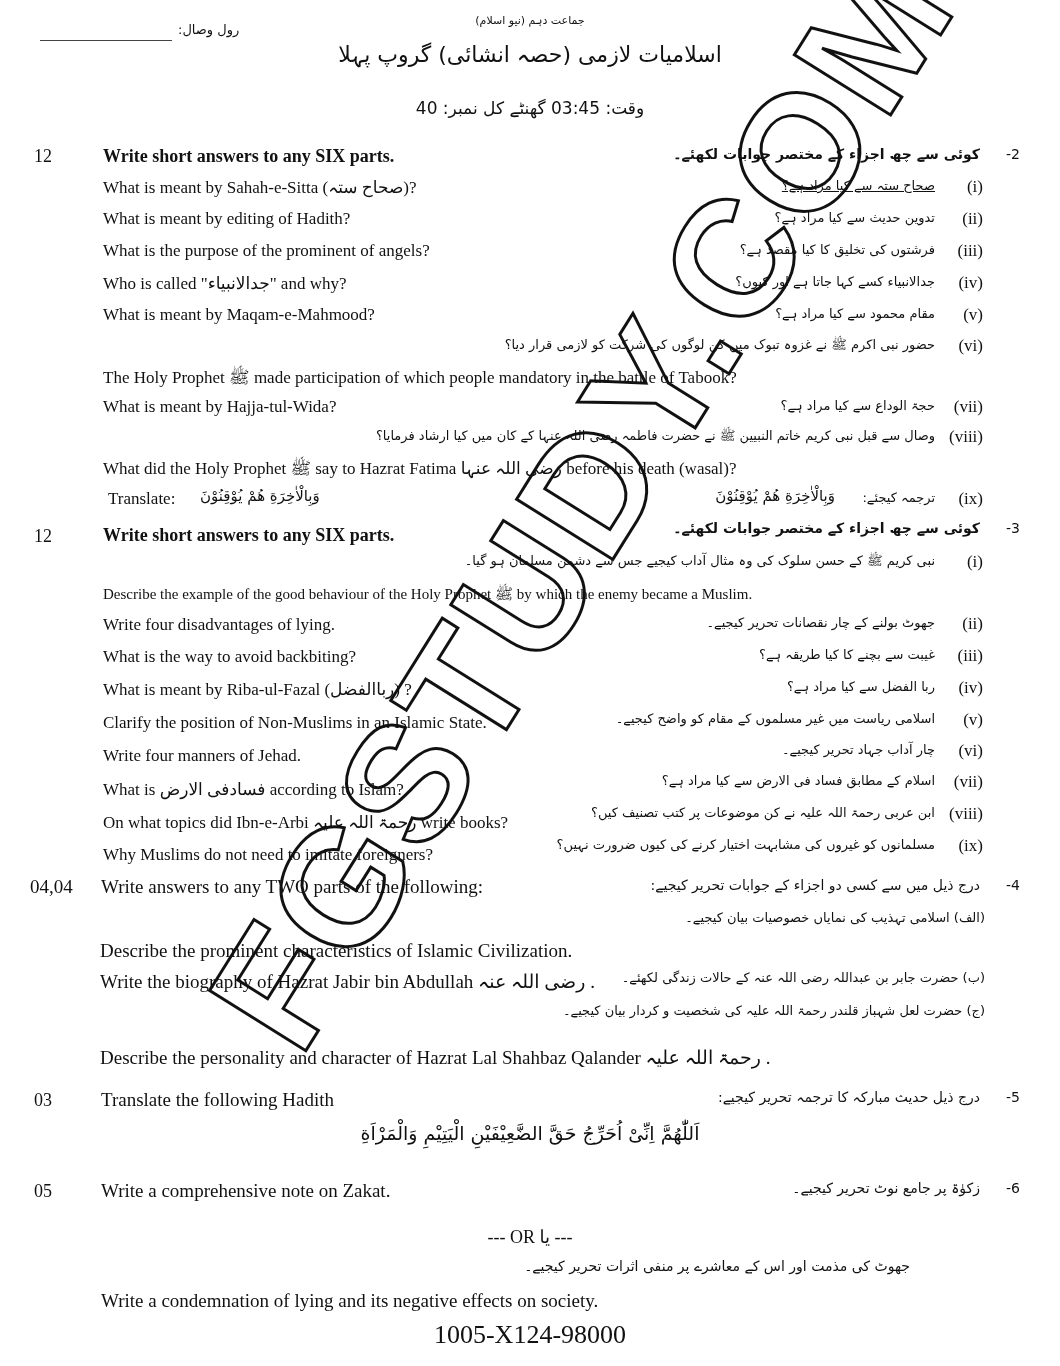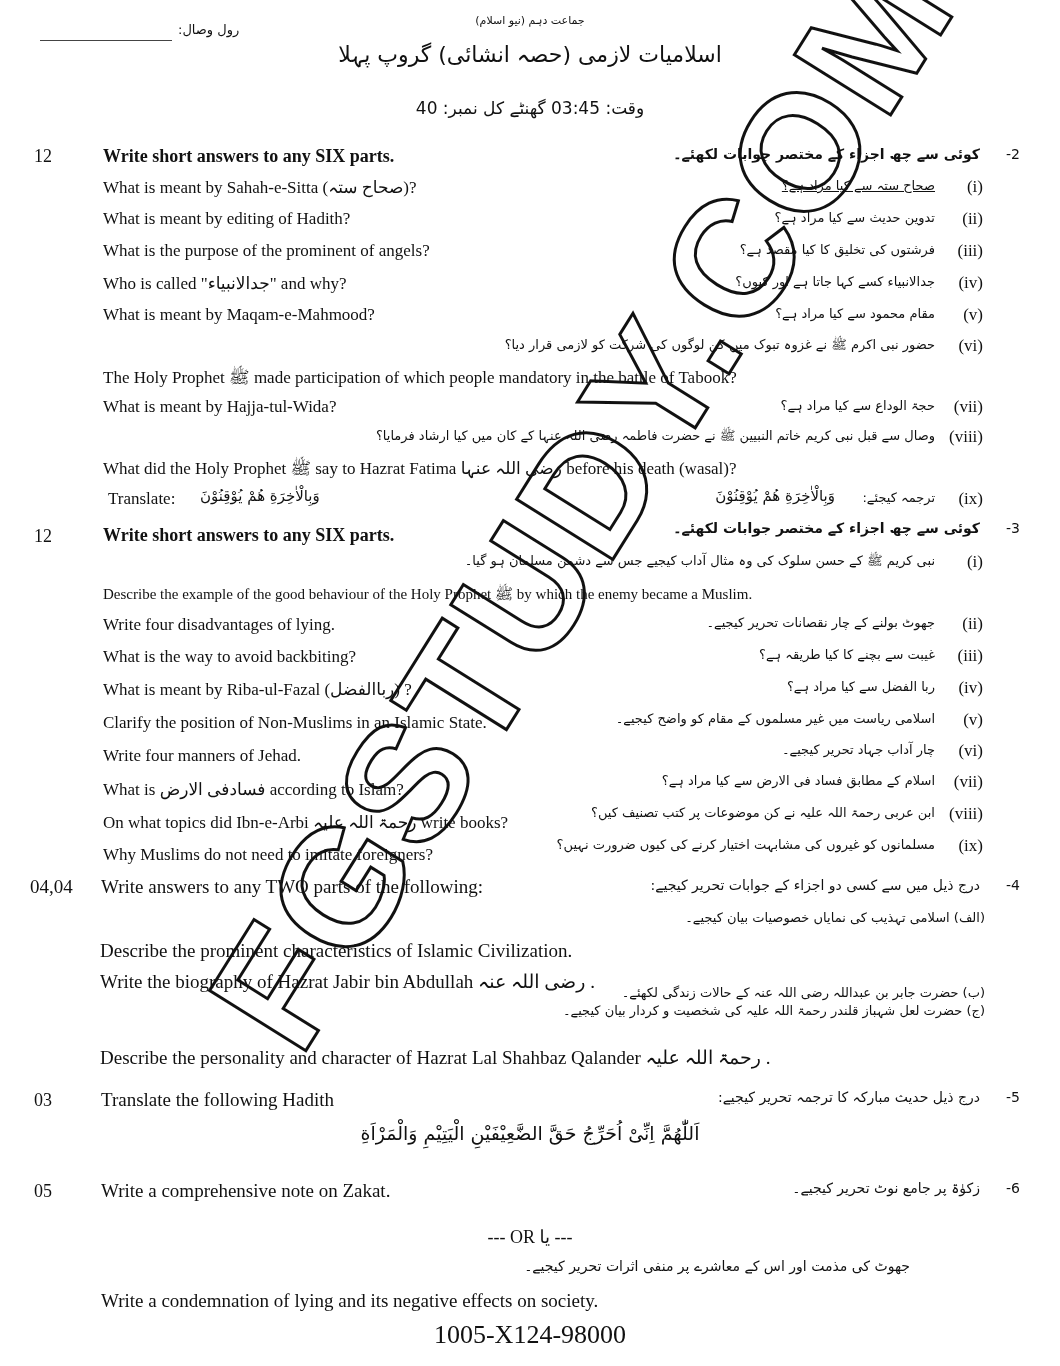--- a/index.html
+++ b/index.html
@@ -109,21 +109,21 @@
 <div class="abs en" style="left:103px;top:845px;">Why Muslims do not need to imitate foreigners?</div>
 <div class="abs en" style="right:77px;top:836px;">(ix)</div>
 <div class="abs ur urq" style="right:125px;top:837px;">مسلمانوں کو غیروں کی مشابہت اختیار کرنے کی کیوں ضرورت نہیں؟</div>
 
 <div class="abs marks" style="left:30px;top:876px;font-size:19px;">04,04</div>
 <div class="abs enbig" style="left:101px;top:876px;">Write answers to any TWO parts of the following:</div>
 <div class="abs ur urh" style="right:40px;top:877px;">-4</div>
 <div class="abs ur urh" style="right:80px;top:877px;">درج ذیل میں سے کسی دو اجزاء کے جوابات تحریر کیجیے:</div>
 <div class="abs ur urq" style="right:75px;top:910px;">(الف) اسلامی تہذیب کی نمایاں خصوصیات بیان کیجیے۔</div>
 <div class="abs enbig" style="left:100px;top:940px;">Describe the prominent characteristics of Islamic Civilization.</div>
-<div class="abs ur urq" style="right:75px;top:970px;margin-top:15px;">(ب) حضرت جابر بن عبداللہ رضی اللہ عنہ کے حالات زندگی لکھئے۔</div>
+<div class="abs ur urq" style="right:75px;top:970px;">(ب) حضرت جابر بن عبداللہ رضی اللہ عنہ کے حالات زندگی لکھئے۔</div>
 <div class="abs enbig" style="left:100px;top:970px;">Write the biography of Hazrat Jabir bin Abdullah رضی اللہ عنہ .</div>
 <div class="abs ur urq" style="right:75px;top:1003px;">(ج) حضرت لعل شہباز قلندر رحمۃ اللہ علیہ کی شخصیت و کردار بیان کیجیے۔</div>
 <div class="abs enbig" style="left:100px;top:1046px;">Describe the personality and character of Hazrat Lal Shahbaz Qalander رحمۃ اللہ علیہ .</div>
 
 <div class="abs marks" style="left:34px;top:1090px;">03</div>
 <div class="abs enbig" style="left:101px;top:1089px;">Translate the following Hadith</div>
 <div class="abs ur urh" style="right:40px;top:1089px;">-5</div>
 <div class="abs ur urh" style="right:80px;top:1089px;">درج ذیل حدیث مبارکہ کا ترجمہ تحریر کیجیے:</div>
 <div class="abs ur center" style="left:230px;top:1122px;width:600px;font-size:19px;">اَللّٰهُمَّ اِنِّیْ اُحَرِّجُ حَقَّ الضَّعِیْفَیْنِ الْیَتِیْمِ وَالْمَرْاَةِ</div>
 

